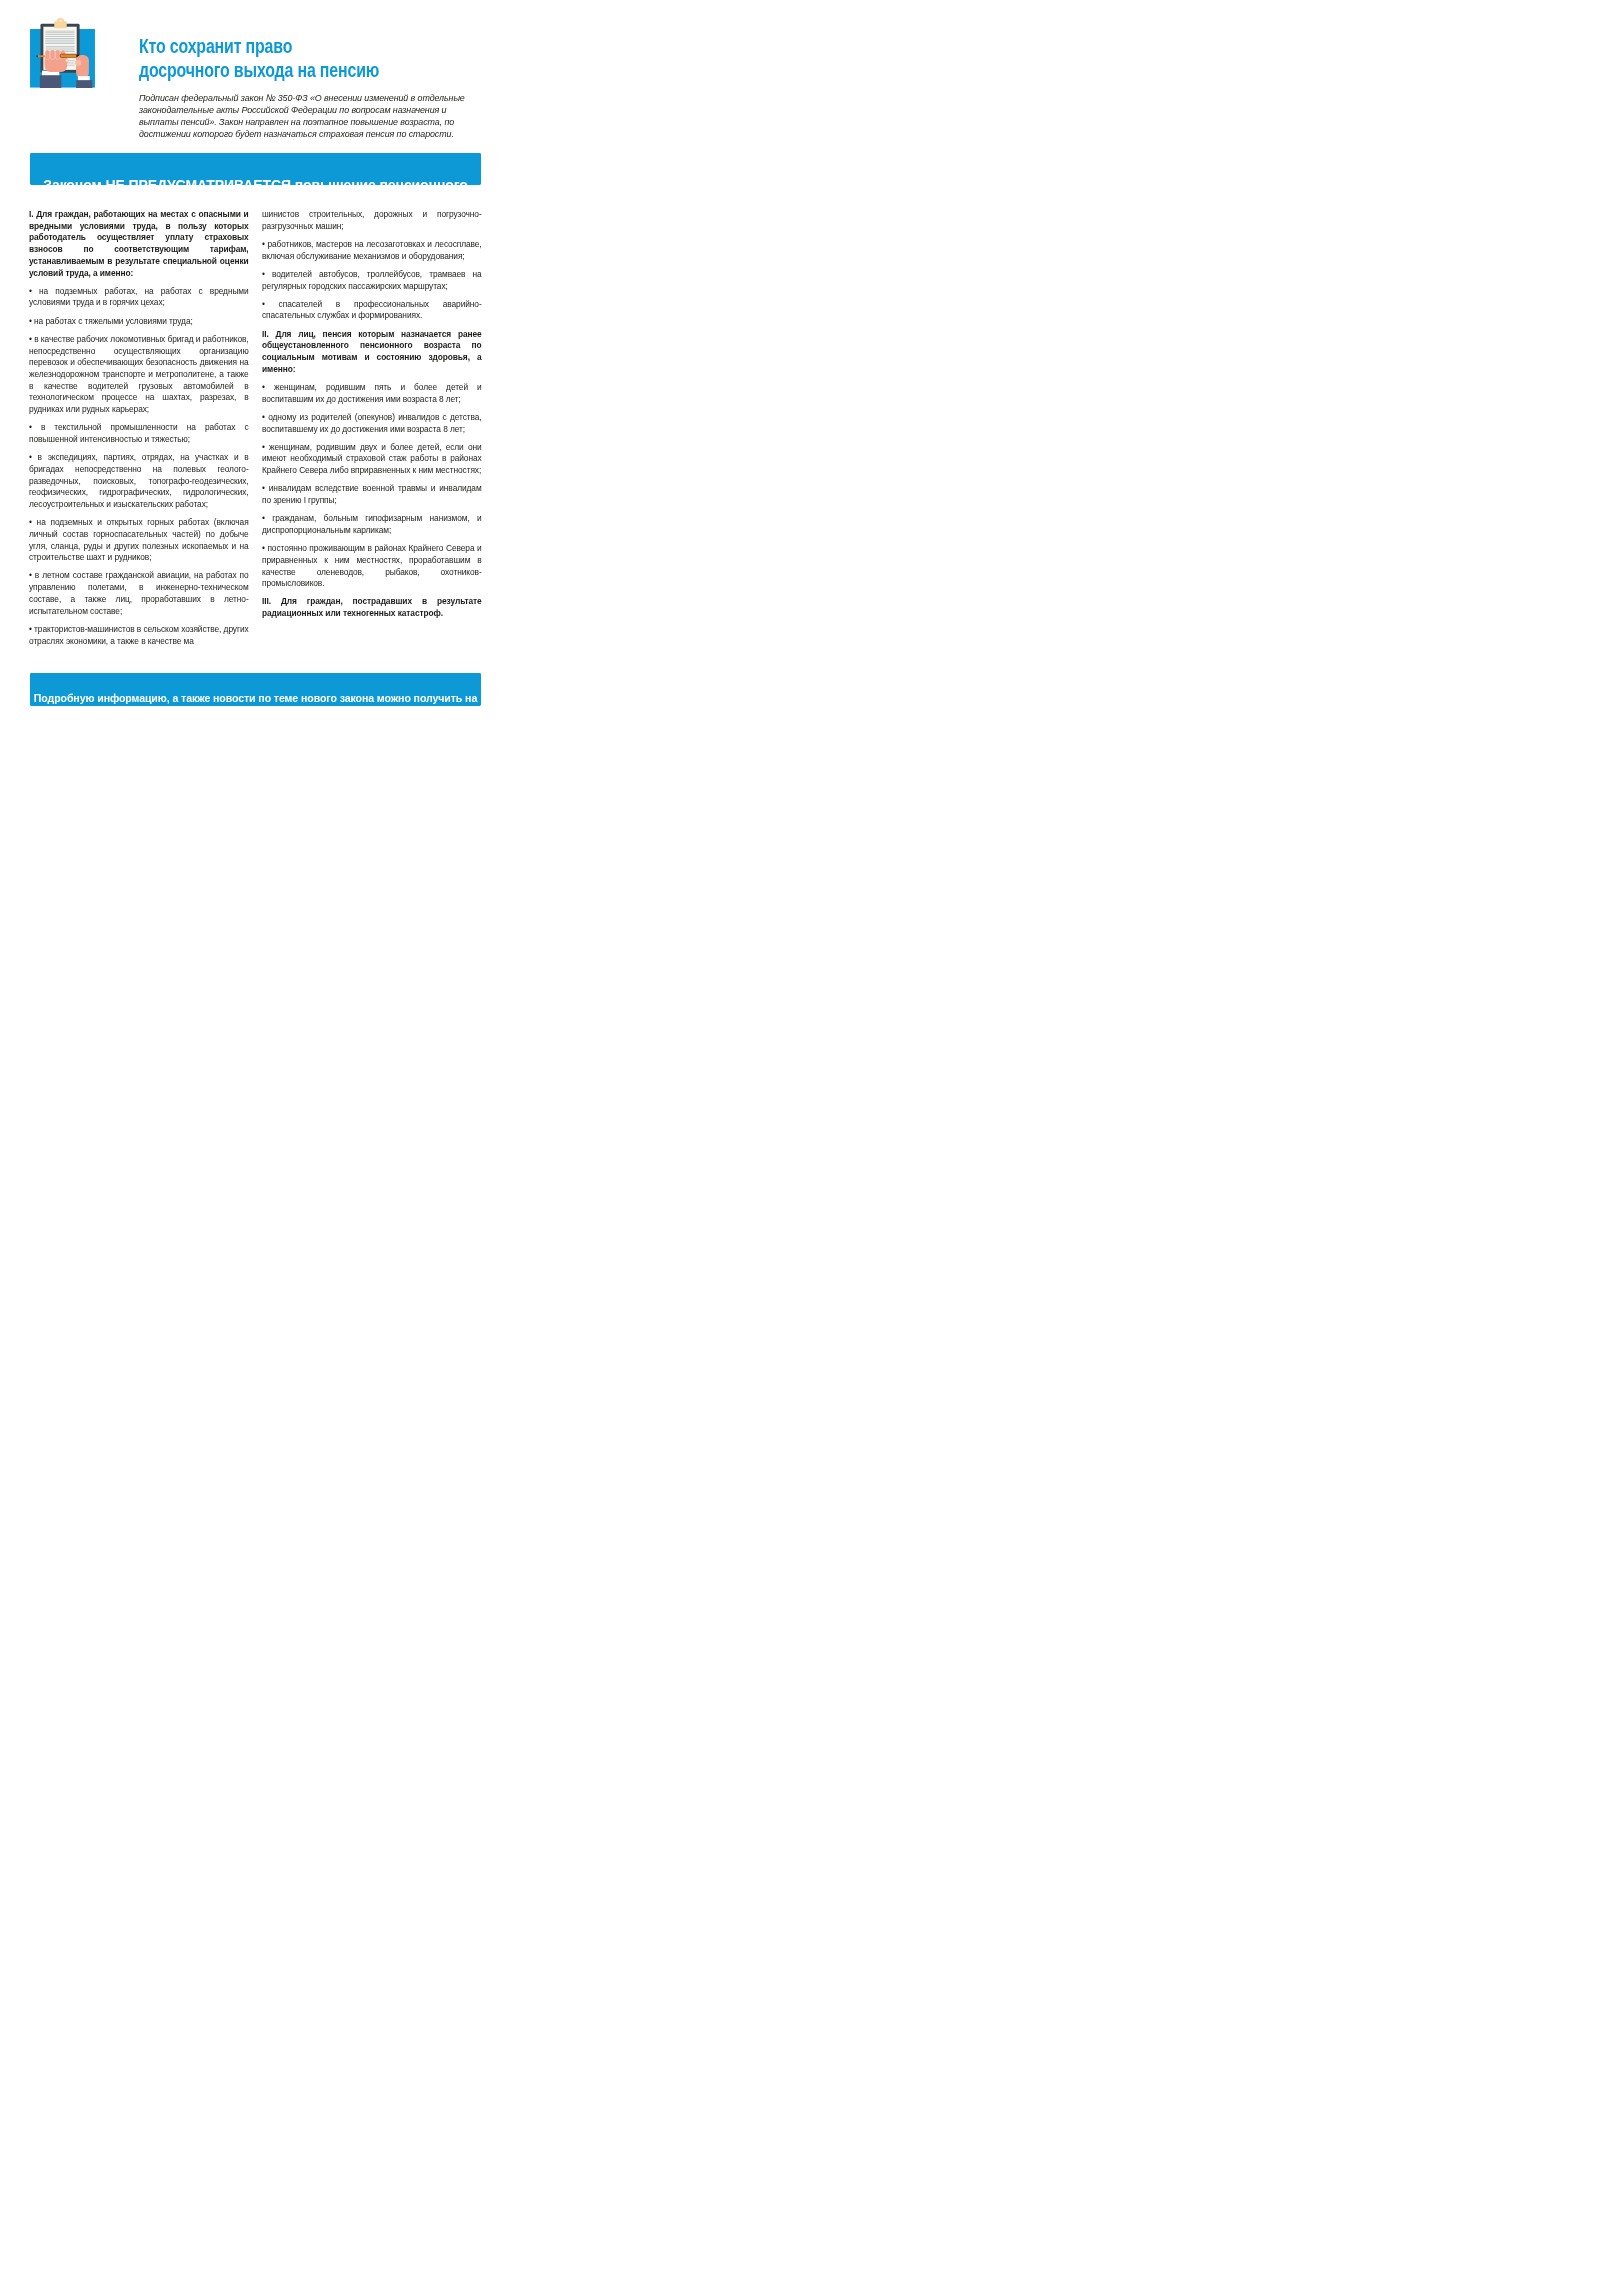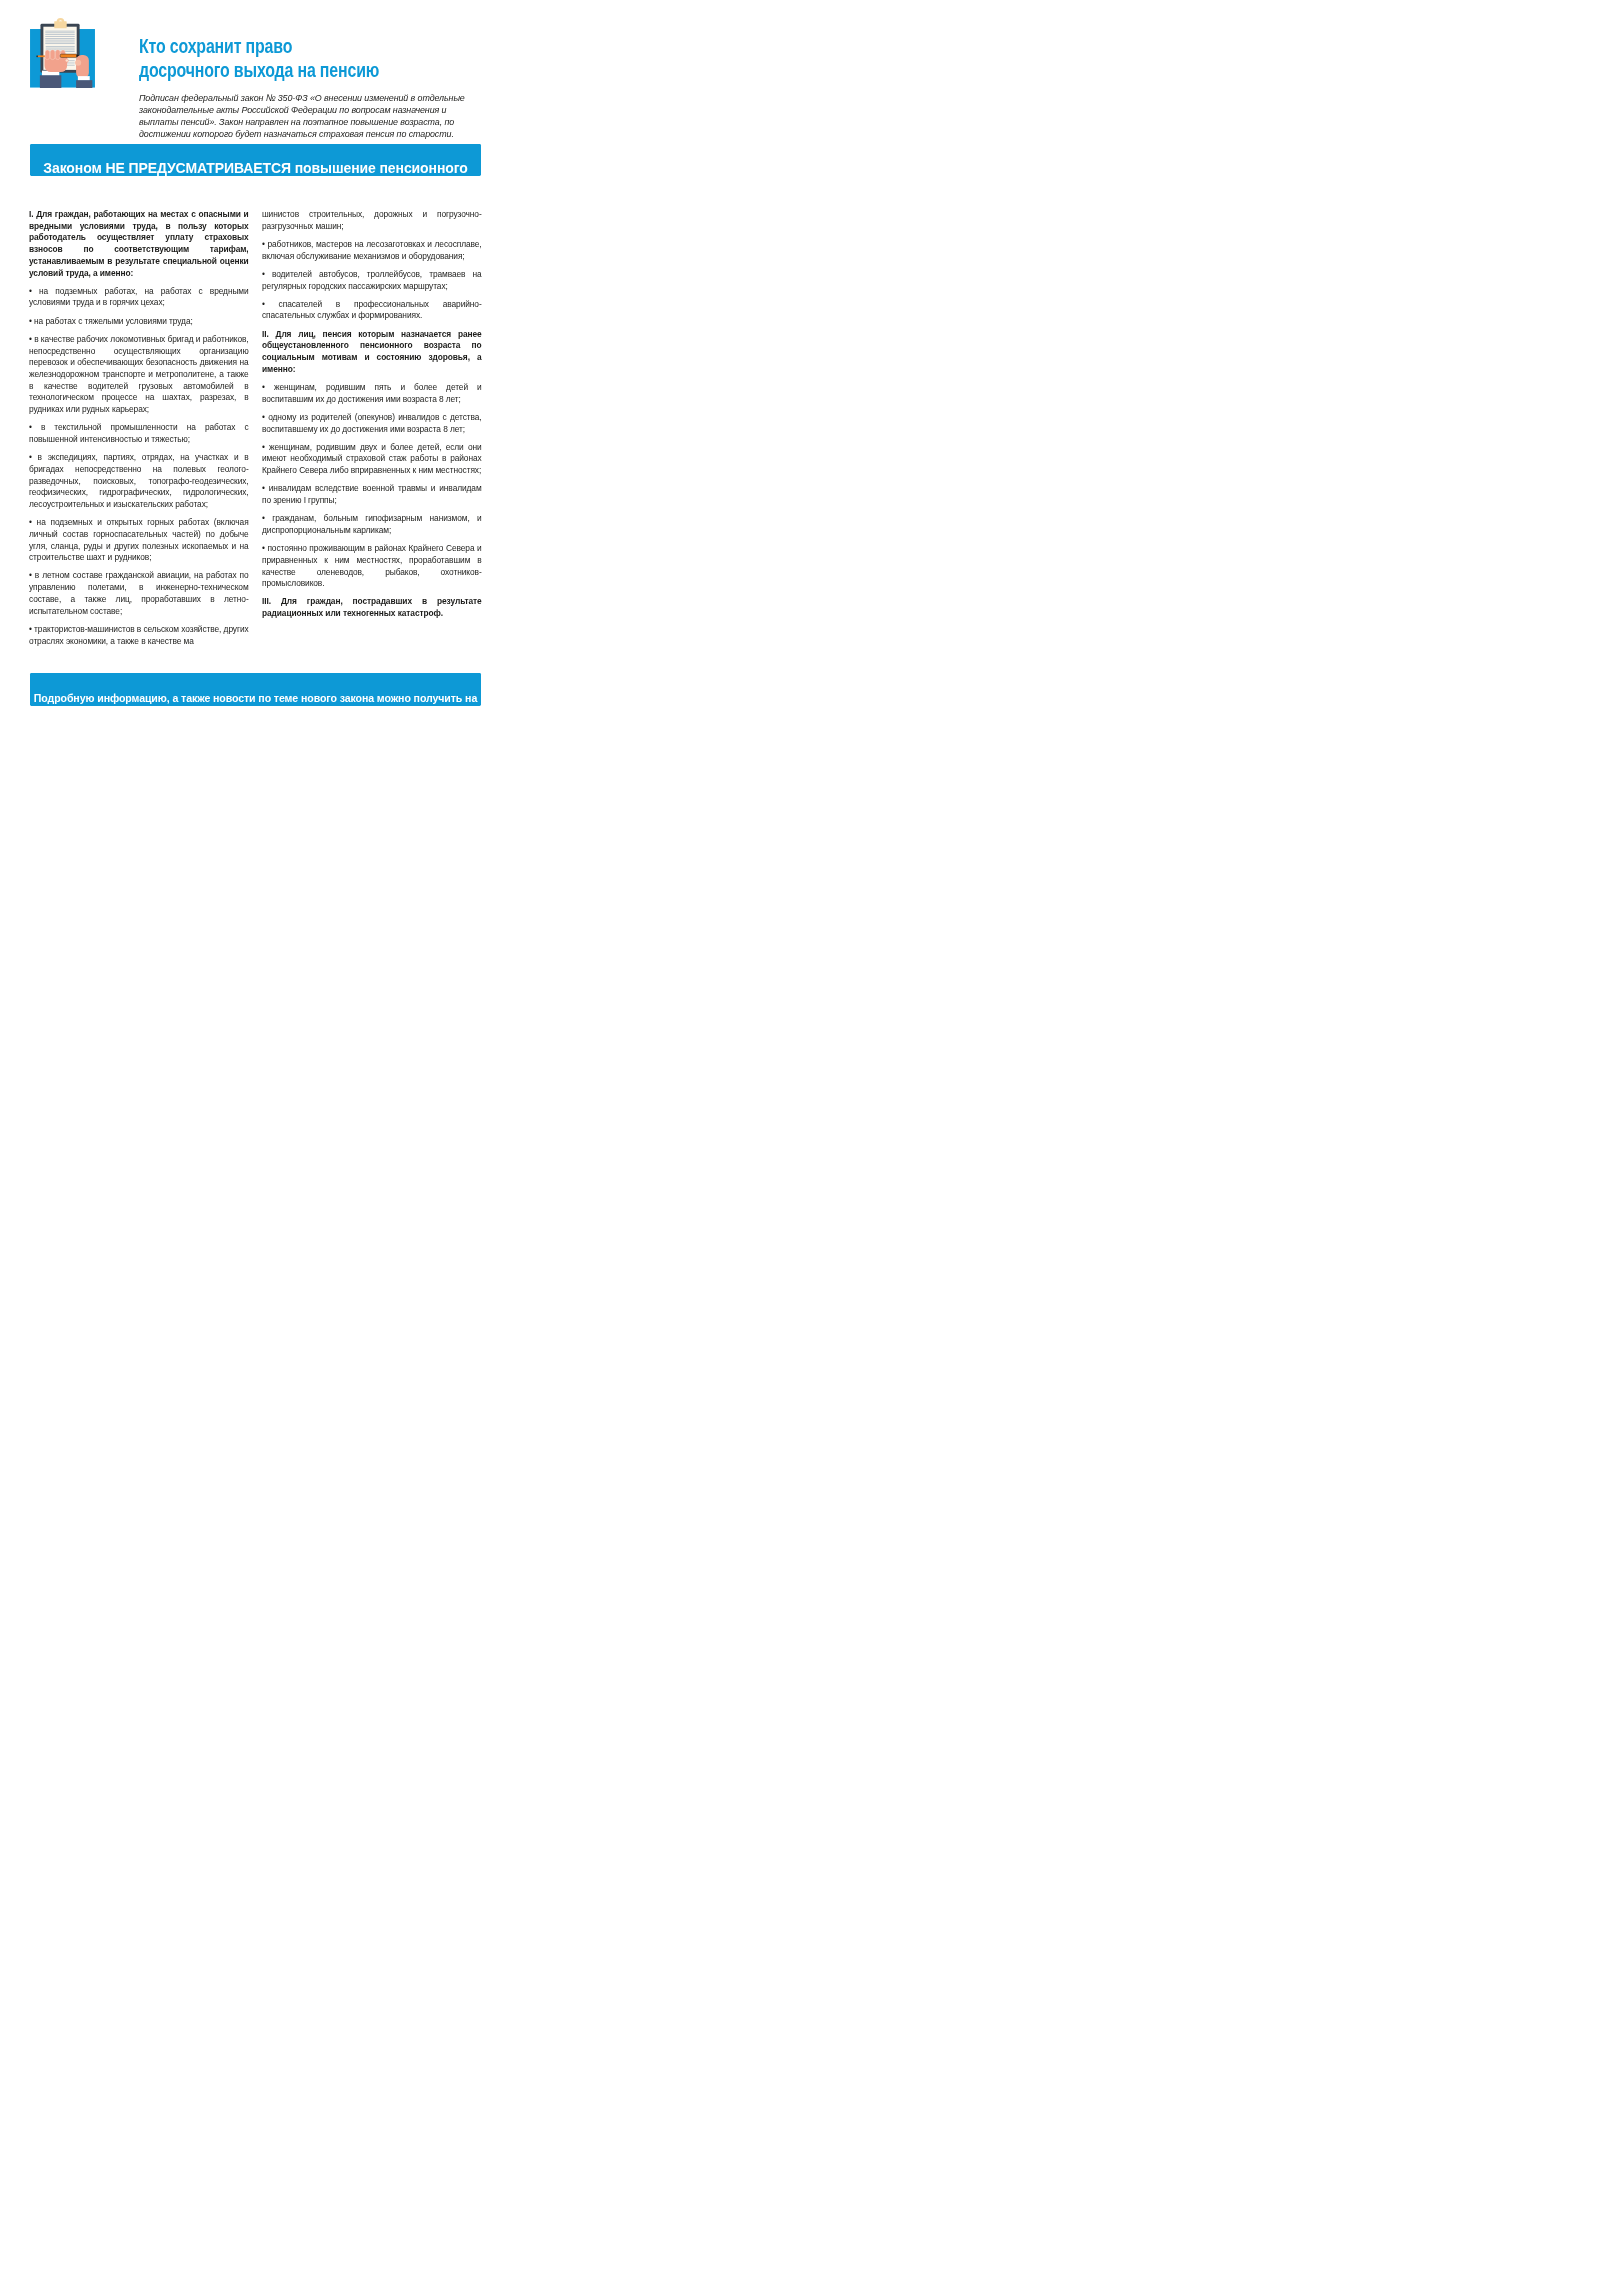--- a/index.html
+++ b/index.html
@@ -30,21 +30,21 @@
     letter-spacing:-0.1px;color:#1d1d1b;
   }
 
   
   .banner{
     position:absolute;left:30px;width:451px;
     background:#0d99d6;color:#ffffff;
     text-align:center;font-weight:bold;
     border-radius:1.4px;
   }
-  .banner-top{top:144px;height:32px;font-size:14px;line-height:19.4px;padding-top:15px;box-sizing:border-box;letter-spacing:-0.1px;}
+  .banner-top{top:153px;height:32px;font-size:14px;line-height:19.4px;padding-top:23px;box-sizing:border-box;letter-spacing:-0.1px;}
   .banner-bottom{top:673px;height:33px;font-size:10.6px;line-height:14px;padding-top:18px;box-sizing:border-box;letter-spacing:-0.1px;}
 
   
   .col{
     position:absolute;top:209px;width:244px;
     transform:scaleX(0.9);transform-origin:0 0;
     font-size:9.3px;line-height:11.7px;letter-spacing:-0.1px;
   }
   .col-left{left:29px;}
   .col-right{left:262px;}

